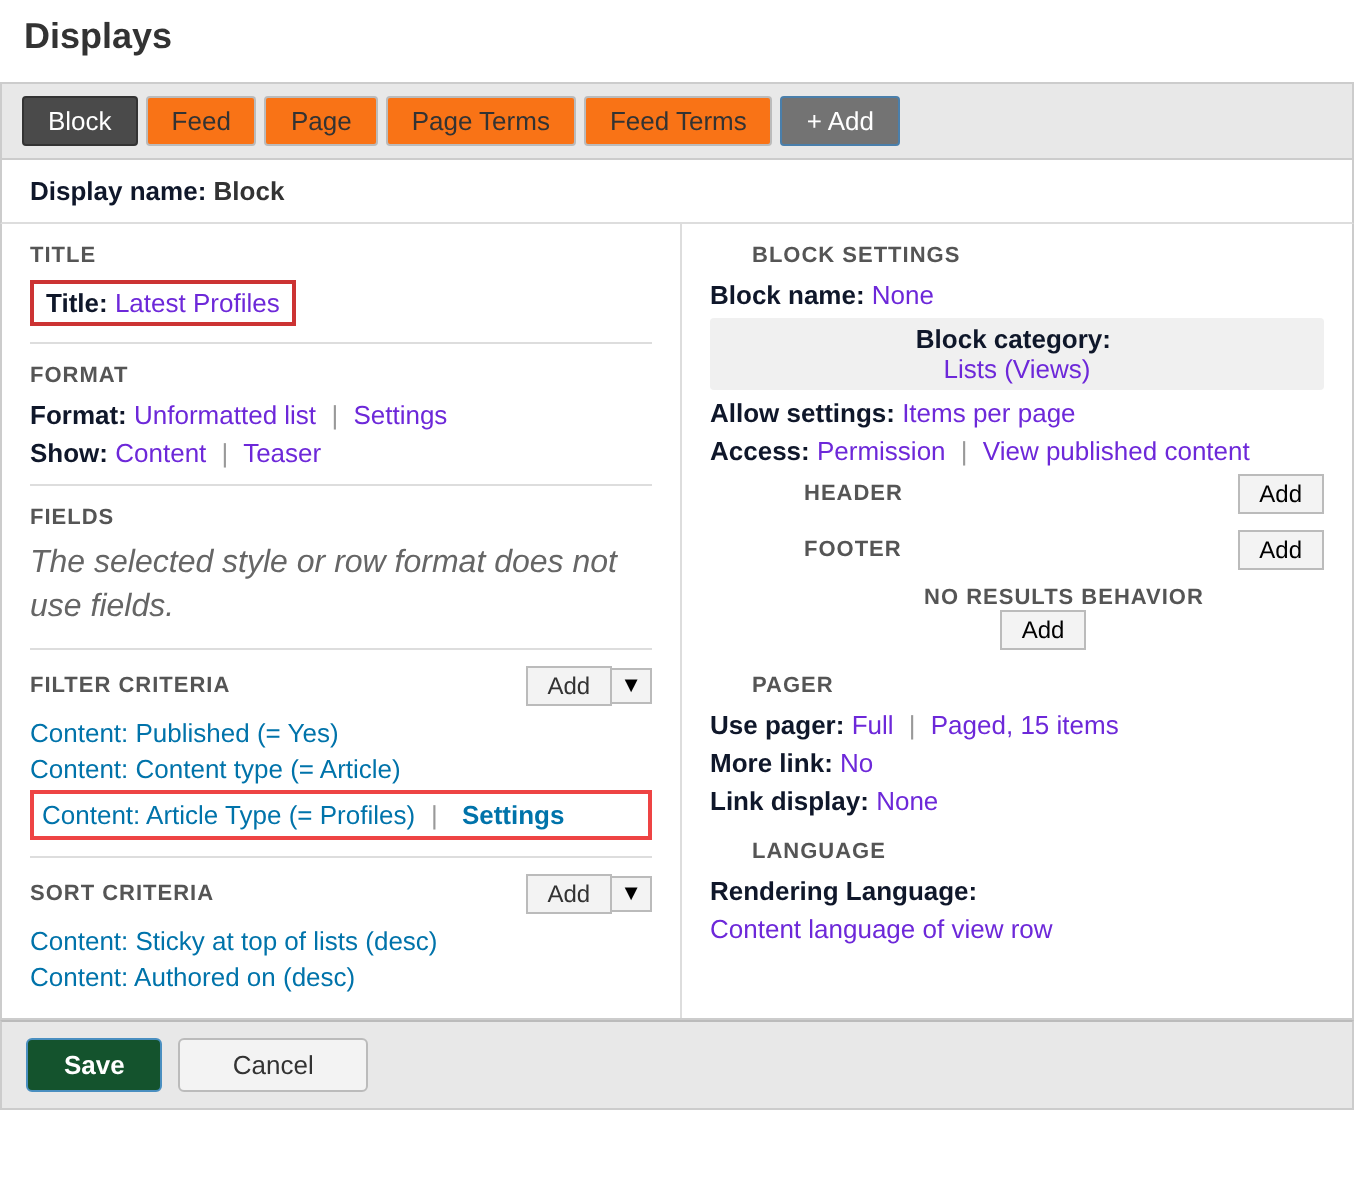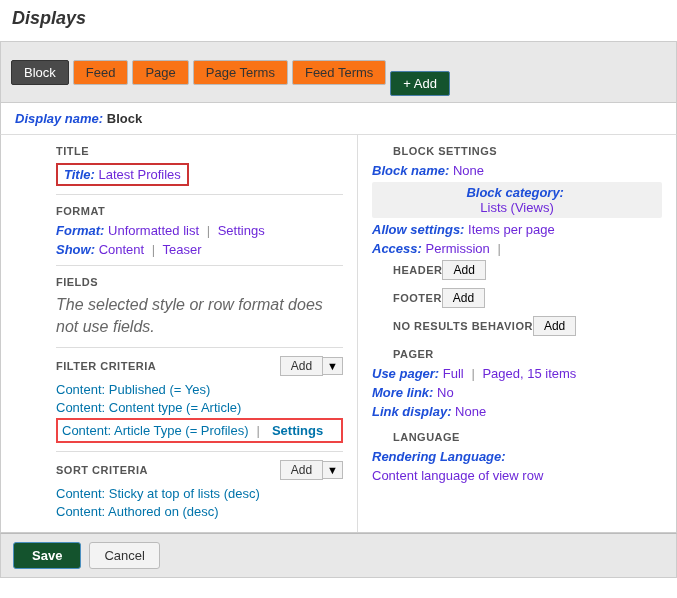--- a/index.html
+++ b/index.html
@@ -6,21 +6,20 @@
     body {
       font-family: Arial, sans-serif;
       font-size: 13px;
       background: #fff;
       color: #333;
       width: 677px;
     }
 
     .page-header {
       padding: 8px 12px 4px 12px;
-      font-style: italic;
     }
 
     .page-title {
       font-size: 18px;
       font-weight: bold;
       color: #333;
       margin-bottom: 8px;
     }
 
     .tabs-bar {
@@ -42,24 +41,23 @@
       border-radius: 2px;
     }
 
     .tab-btn.active {
       background: #4a4a4a;
       color: #fff;
       border-color: #333;
     }
 
     .tab-btn.add-btn {
-      background: #14532d;
+      background: #737373;
       color: #fff;
       border-color: #4a7fab;
-      margin-top: 23px;
     }
 
     .display-name-bar {
       padding: 8px 14px;
       border-left: 1px solid #ccc;
       border-right: 1px solid #ccc;
       border-bottom: 1px solid #ddd;
       background: #fff;
       font-size: 13px;
     }
@@ -69,24 +67,23 @@
     }
 
     .main-content {
       display: flex;
       border: 1px solid #ccc;
       border-top: none;
       margin: 0;
     }
 
     .left-panel {
-      width: 316px;
+      width: 340px;
       border-right: 1px solid #ddd;
       padding: 10px 14px;
-      margin-left: 41px;
     }
 
     .right-panel {
       flex: 1;
       padding: 10px 14px;
     }
 
     .section-title {
       font-size: 11px;
       font-weight: bold;
@@ -101,22 +98,21 @@
       margin-top: 0;
     }
 
     .field-row {
       margin-bottom: 4px;
       font-size: 13px;
     }
 
     .field-label {
       font-weight: bold;
-      color: #1d4ed8;
-      font-style: italic;
+      color: #0f172a;
     }
 
     .field-link {
       color: #6d28d9;
       text-decoration: none;
       cursor: pointer;
     }
 
     .separator {
       color: #999;
@@ -217,23 +213,24 @@
 
     .right-field-row.shaded {
       background: #f0f0f0;
       padding: 3px 6px;
       border-radius: 2px;
       flex-direction: column;
     }
 
     .right-header-row {
       display: flex;
-      justify-content: flex-start;
+      justify-content: space-between;
       align-items: center;
       margin-bottom: 4px;
+      margin-left: 26px;
     }
 
     .right-add-btn {
       padding: 2px 10px;
       background: #f3f3f3;
       border: 1px solid #bbb;
       cursor: pointer;
       font-size: 12px;
     }
 
@@ -251,21 +248,21 @@
       background: #14532d;
       color: #fff;
       border: 1px solid #4a8fc0;
       border-radius: 3px;
       cursor: pointer;
       font-size: 13px;
       font-weight: bold;
     }
 
     .cancel-btn {
-      padding: 5px 14px;
+      padding: 5px 26px;
       background: #f3f3f3;
       color: #333;
       border: 1px solid #bbb;
       border-radius: 3px;
       cursor: pointer;
       font-size: 13px;
     }
 
     .divider-line {
       border: none;
@@ -371,33 +368,34 @@
       <a class="field-link">Lists (Views)</a>
     </div>
     <div class="right-field-row">
       <span class="field-label">Allow settings:&nbsp;</span>
       <a class="field-link">Items per page</a>
     </div>
     <div class="right-field-row">
       <span class="field-label">Access:&nbsp;</span>
       <a class="field-link">Permission</a>
       <span class="separator">&nbsp;|&nbsp;</span>
+      <a class="field-link">View published content</a>
     </div>
 
     <div class="right-header-row">
       <div class="right-section-title" style="margin:0;">HEADER</div>
       <button class="right-add-btn">Add</button>
     </div>
 
     <div class="right-header-row" style="margin-top:8px;">
       <div class="right-section-title" style="margin:0;">FOOTER</div>
       <button class="right-add-btn">Add</button>
     </div>
 
-    <div class="right-header-row" style="margin-top:8px;">
+    <div class="right-header-row" style="margin-top:8px;flex-direction:column;">
       <div class="right-section-title" style="margin:0;">NO RESULTS BEHAVIOR</div>
       <button class="right-add-btn">Add</button>
     </div>
 
     <div class="right-section-title">PAGER</div>
     <div class="right-field-row">
       <span class="field-label">Use pager:&nbsp;</span>
       <a class="field-link">Full</a>
       <span class="separator">&nbsp;|&nbsp;</span>
       <a class="field-link">Paged, 15 items</a>

